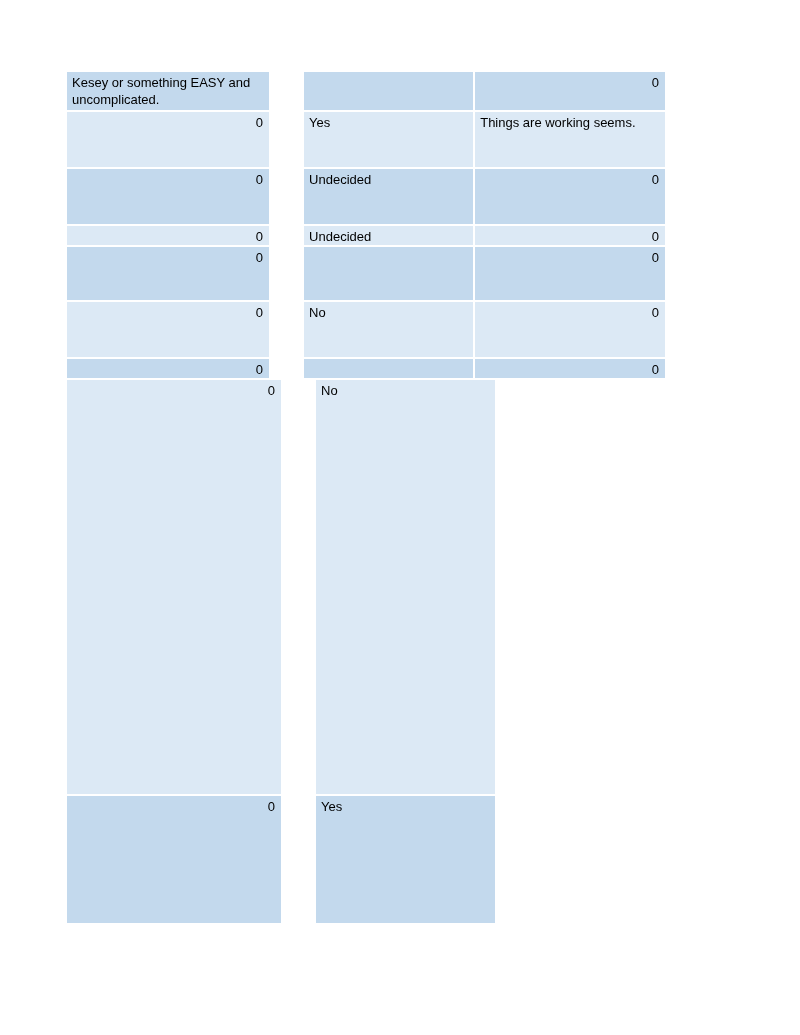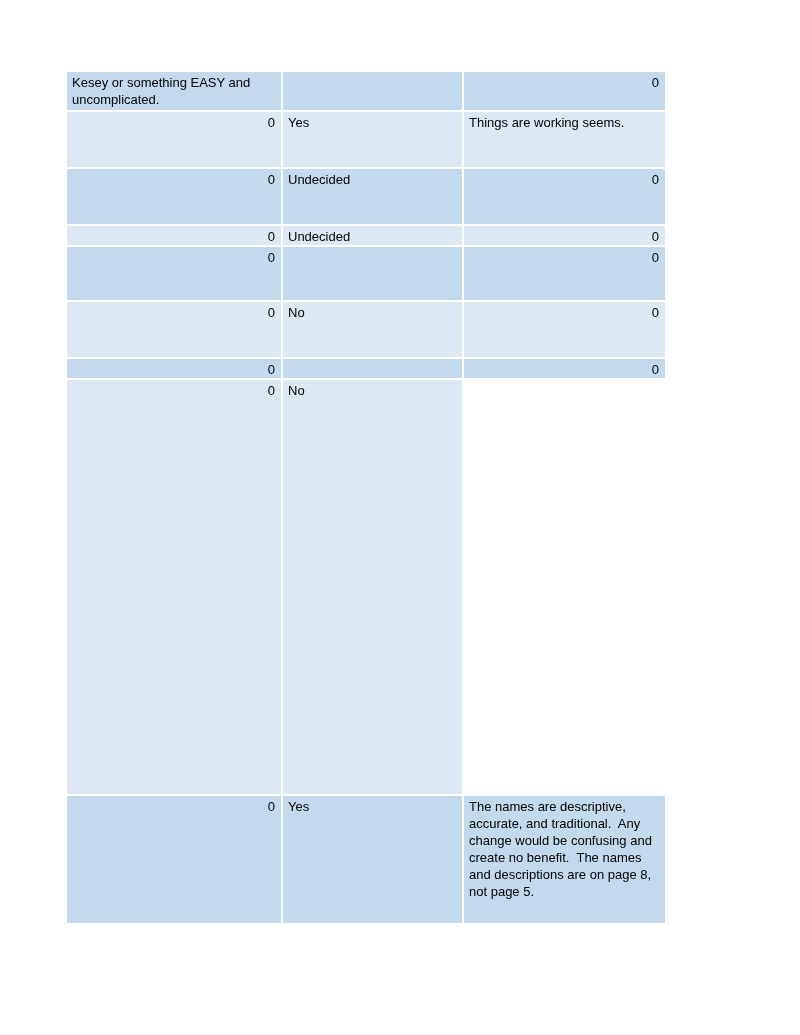--- a/index.html
+++ b/index.html
@@ -42,21 +42,21 @@
     padding: 2px 6px 2px 5px;
     font-size: 13px;
     line-height: 17px;
     display: flex;
     align-items: flex-start;
     justify-content: space-between;
     white-space: pre-wrap;
     overflow: hidden;
   }
   .c1 { width: 214px; }
-  .c2 { width: 179px; }
+  .c2 { width: 179px; margin-left: 33px; }
   .c3 { width: 201px; }
   .txt { flex: 1 1 auto; min-width: 0; }
   .num { flex: 0 0 auto; text-align: right; margin-left: 4px; }
 </style>
 </head>
 <body>
 
 <div class="page">
   <div class="table">
       <div class="row dark" style="height: 38px;">
@@ -94,16 +94,15 @@
         <div class="cell c2"><span class="txt"></span></div>
         <div class="cell c3"><span class="txt"></span><span class="num">0</span></div>
       </div>
       <div class="row light" style="height: 414px;">
         <div class="cell c1"><span class="txt"></span><span class="num">0</span></div>
         <div class="cell c2"><span class="txt">No</span></div>
       </div>
       <div class="row dark" style="height: 127px;">
         <div class="cell c1"><span class="txt"></span><span class="num">0</span></div>
         <div class="cell c2"><span class="txt">Yes</span></div>
-        <div class="cell c3"><span class="txt">The names are descriptive, accurate, and traditional.  Any change would be confusing and create no benefit.  The names and descriptions are on page 8, not page 5.</span><span class="num"></span></div>
       </div>
     </div>
 </div>
 
 </body></html>

